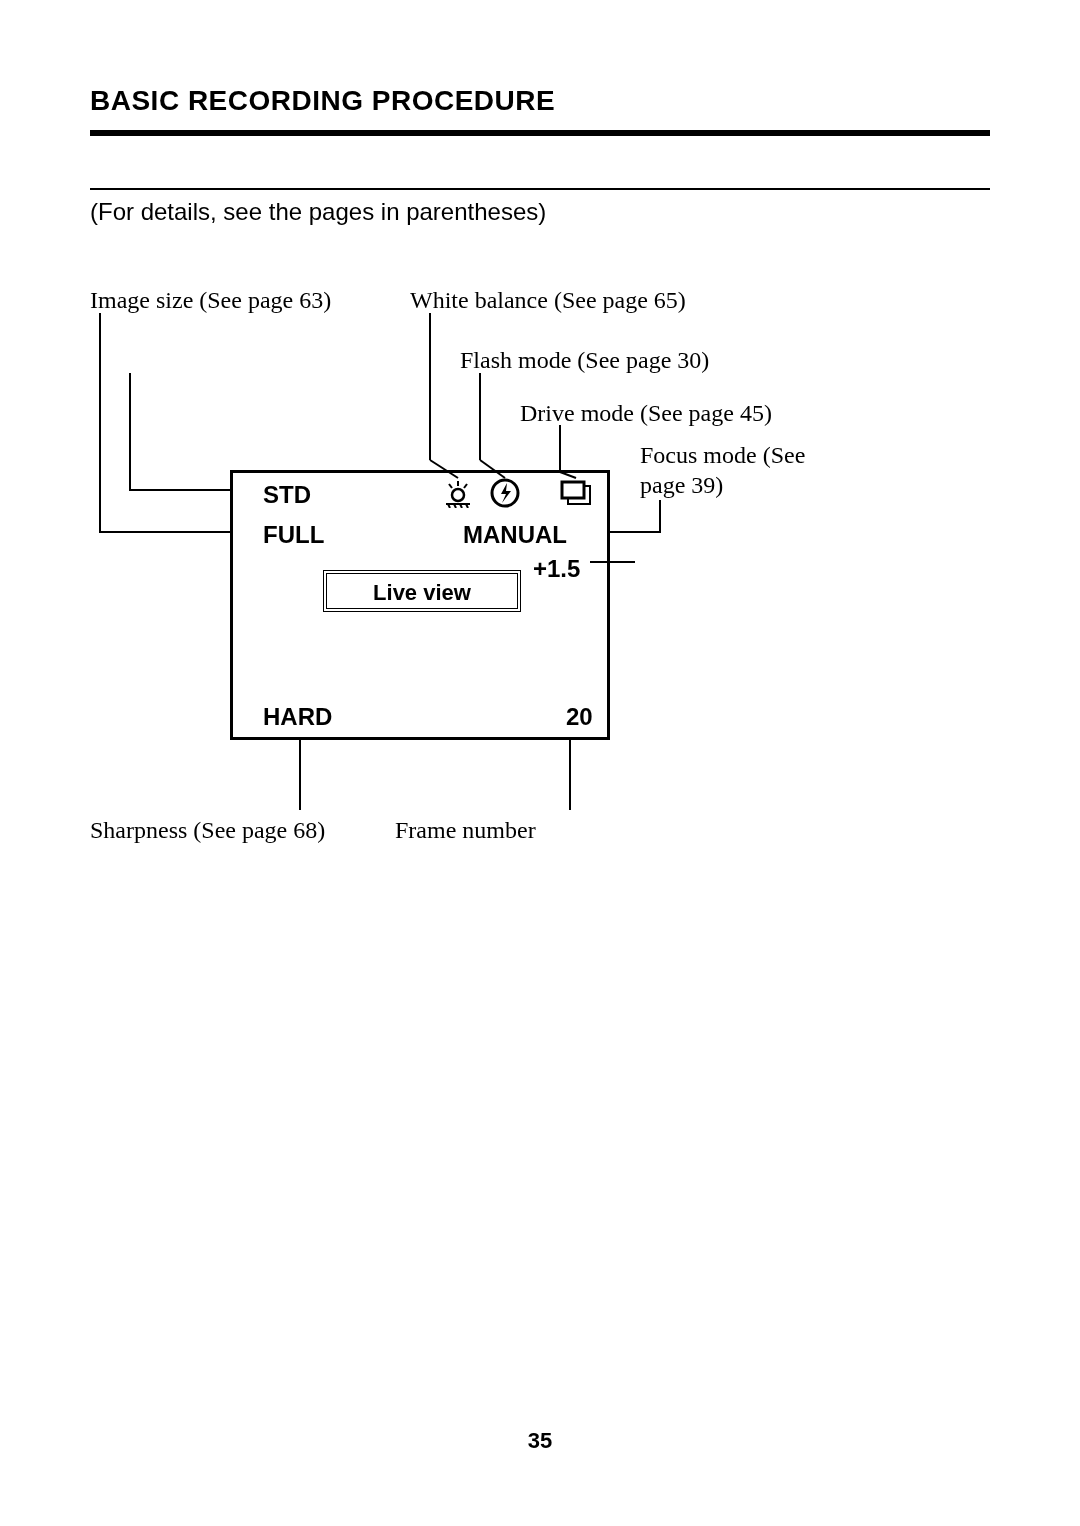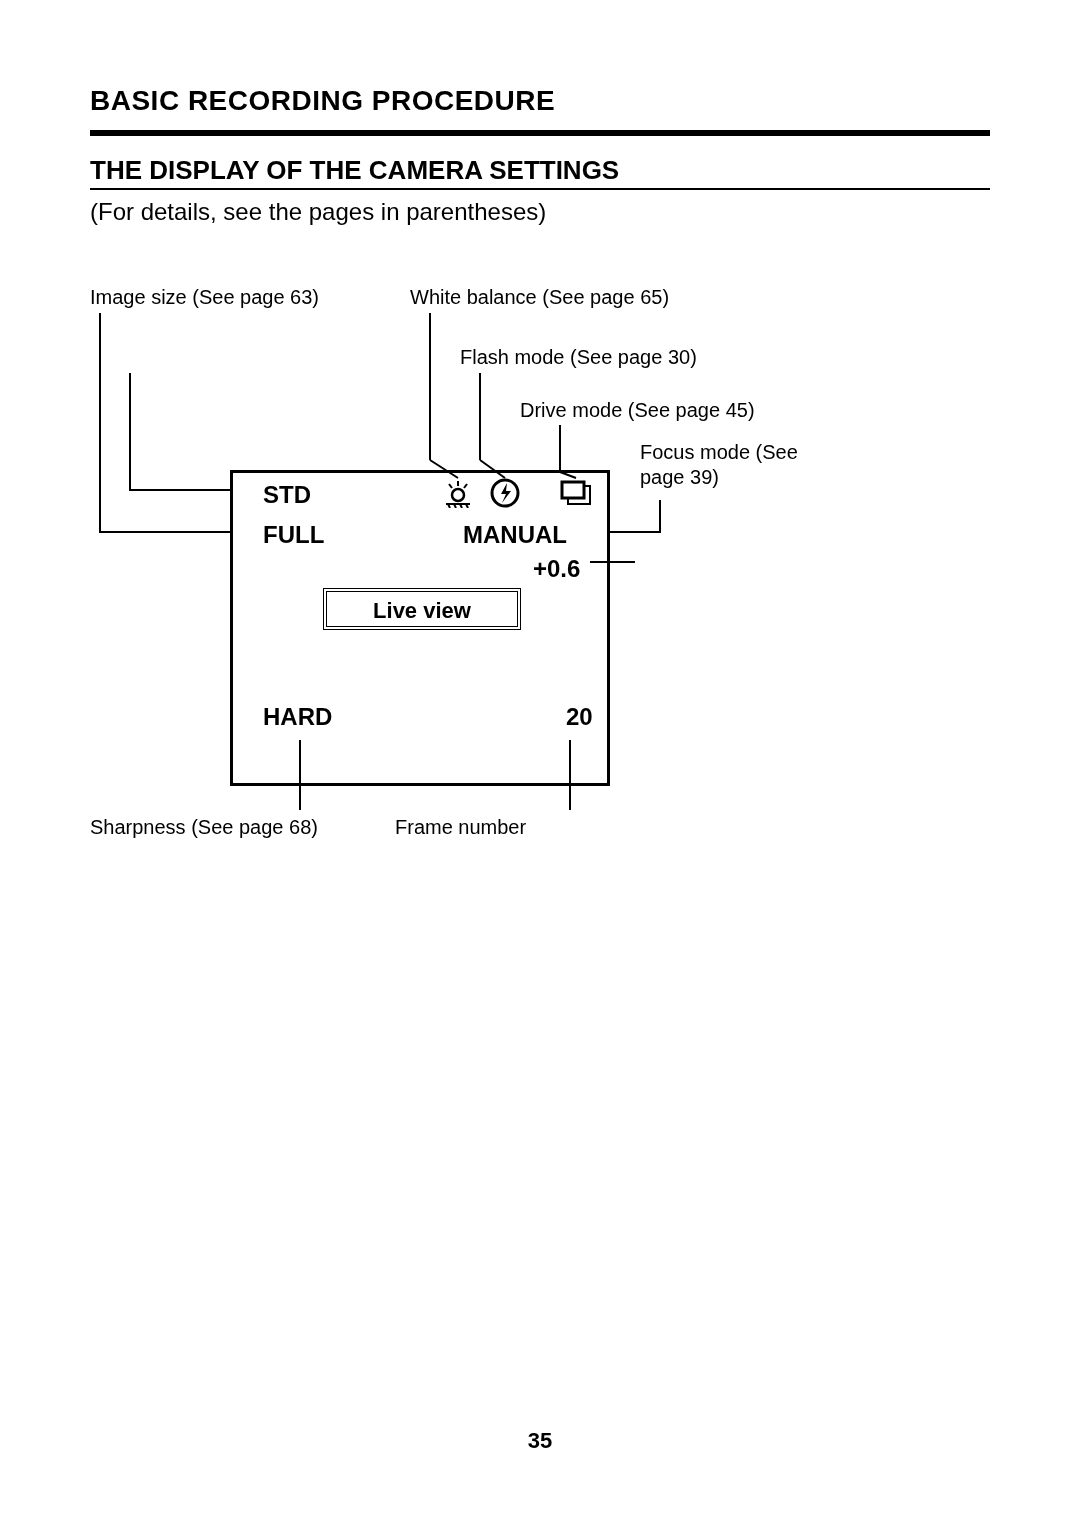--- a/index.html
+++ b/index.html
@@ -21,48 +21,48 @@
   }
   .sub-rule {
     position: absolute; left: 90px; top: 188px; width: 900px; height: 0;
     border-top: 2px solid #000;
   }
   .details {
     position: absolute; left: 90px; top: 198px;
     font-size: 24px;
   }
 
-  .label { position: absolute; font-size: 20px; line-height: 1.25; }
+  .label { position: absolute; font-size: 24px; line-height: 1.25; font-family: Liberation Serif, serif; }
 
   
   .l-image-size   { left: 90px;  top: 285px; }
   .l-white-balance{ left: 410px; top: 285px; }
   .l-image-quality{ left: 120px; top: 345px; }
   .l-flash-mode   { left: 460px; top: 345px; }
   .l-drive-mode   { left: 520px; top: 398px; }
   .l-focus-mode   { left: 640px; top: 440px; width: 200px; }
   .l-exp-comp     { left: 640px; top: 546px; width: 260px; }
   .l-sharpness    { left: 90px;  top: 815px; }
   .l-frame-number { left: 395px; top: 815px; }
 
   
   .display-box {
-    position: absolute; left: 230px; top: 470px; width: 380px; height: 316px;
+    position: absolute; left: 230px; top: 470px; width: 380px; height: 270px;
     border: 3px solid #000;
   }
   .disp-text { position: absolute; font-weight: bold; font-size: 24px; }
   .disp-std    { left: 30px;  top: 8px; }
   .disp-full   { left: 30px;  top: 48px; }
   .disp-manual { left: 230px; top: 48px; }
   .disp-ev     { left: 300px; top: 82px; }
   .disp-hard   { left: 30px;  top: 230px; }
   .disp-frame  { left: 333px; top: 230px; }
 
   .live-view-outer {
-    position: absolute; left: 90px; top: 115px; width: 198px; height: 42px;
+    position: absolute; left: 90px; top: 97px; width: 198px; height: 42px;
     border: 4px double #000;
   }
   .live-view-text {
     position: absolute; left: 0; right: 0; top: 6px; text-align: center;
     font-weight: bold; font-size: 22px;
   }
 
   
   .icon { position: absolute; }
   .icon-wb   { left: 440px; top: 478px; width: 36px; height: 30px; }
@@ -78,37 +78,36 @@
   svg line, svg polyline { stroke: #000; stroke-width: 2; fill: none; }
 </style>
 </head>
 <body>
 
 <div class="page">
 
   <div class="title">BASIC RECORDING PROCEDURE</div>
   <div class="title-rule"></div>
 
-  <div class="subtitle">THE DISPLAY OF THE CAMERA SETTINGS</div>
   <div class="sub-rule"></div>
   <div class="details">(For details, see the pages in parentheses)</div>
 
   <div class="label l-image-size">Image size (See page 63)</div>
   <div class="label l-white-balance">White balance (See page 65)</div>
   <div class="label l-flash-mode">Flash mode (See page 30)</div>
   <div class="label l-drive-mode">Drive mode (See page 45)</div>
   <div class="label l-focus-mode">Focus mode (See page 39)</div>
   <div class="label l-sharpness">Sharpness (See page 68)</div>
   <div class="label l-frame-number">Frame number</div>
 
   <div class="display-box">
     <div class="disp-text disp-std">STD</div>
     <div class="disp-text disp-full">FULL</div>
     <div class="disp-text disp-manual">MANUAL</div>
-    <div class="disp-text disp-ev">+0.6</div>
+    <div class="disp-text disp-ev">+1.5</div>
     <div class="live-view-outer">
       <div class="live-view-text">Live view</div>
     </div>
     <div class="disp-text disp-hard">HARD</div>
     <div class="disp-text disp-frame">20</div>
   </div>
 
   <span class="icon icon-wb">
     <svg viewBox="0 0 36 30">
       <circle cx="18" cy="17" r="6" fill="none" stroke="#000" stroke-width="2.5"></circle>

